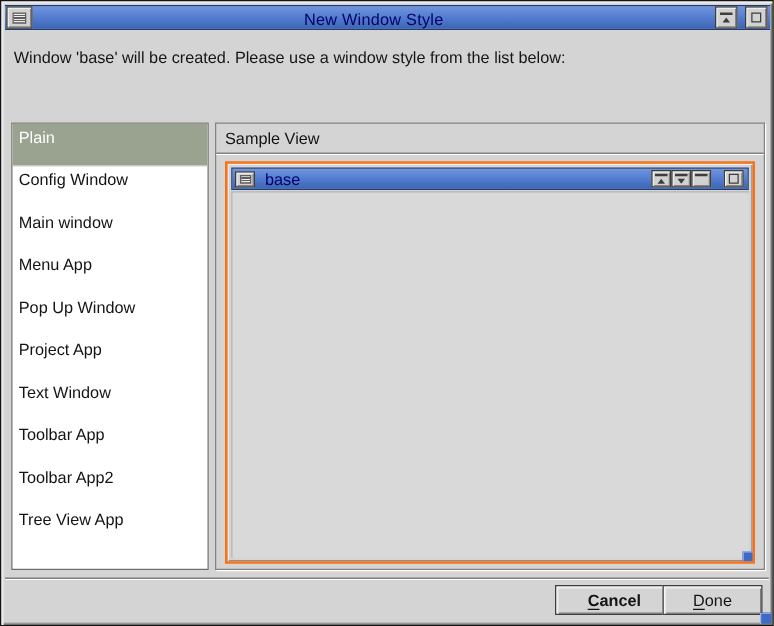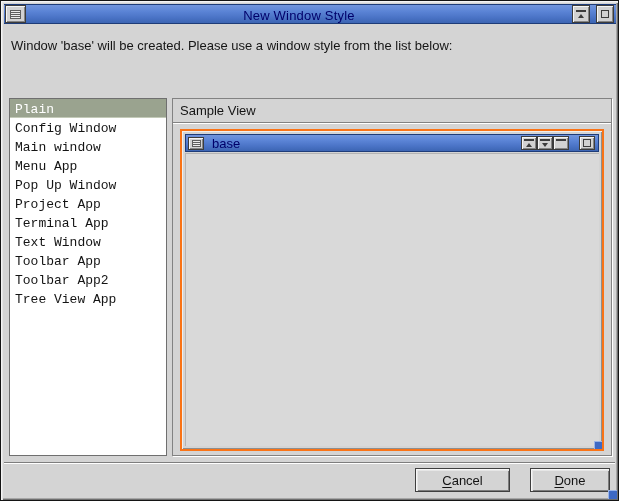--- a/index.html
+++ b/index.html
@@ -53,21 +53,21 @@
   .icon-max { width:8px; height:8px; border:1px solid #3d3d3d; background:transparent; }
 
   
   .message { position:absolute; left:10px; top:37px; font-size:13px; color:#161616; }
 
   
   .listbox {
     position:absolute; left:8px; top:97px; width:158px; height:358px;
     background:#ffffff; border:1px solid #6f6f6f; overflow:hidden;
   }
-  .list-item { height:19px; line-height:21px; padding-left:5px; font-size:13px; color:#141414; cursor:default;font-family:Liberation Mono, monospace; }
+  .list-item { height:34px; line-height:21px; padding-left:5px; font-size:13px; color:#141414; cursor:default; }
   .list-item.selected { background:#9aa38f; color:#ffffff; box-shadow: inset 0 -1px 0 #c3cab8; }
 
   
   .sample-panel {
     position:absolute; left:171px; top:97px; width:440px; height:358px;
     border:1px solid #828282; box-shadow:1px 1px 0 #ffffff;
     background:#d4d4d4;
   }
   .sv-header { position:absolute; left:7px; top:4px; font-size:13px; color:#141414; }
   .sv-sep { position:absolute; left:0; right:0; top:23px; height:2px;
@@ -104,21 +104,21 @@
   
   .divider { position:absolute; left:3px; right:3px; top:461px; height:2px;
              background:linear-gradient(#7e7e7e 50%, #ffffff 50%); }
   .dlg-btn {
     position:absolute; top:467px; height:24px;
     background:#d4d4d4; border:1px solid #3f3f3f;
     box-shadow: inset 1px 1px 0 #f7f7f7, inset 2px 2px 0 #e6e6e6, inset -1px -1px 0 #7d7d7d;
     font-size:13px; color:#141414; font-family:"Liberation Sans", sans-serif;
     display:flex; align-items:center; justify-content:center; cursor:default;
   }
-  .btn-cancel { left:414px; width:95px; }
+  .btn-cancel { left:443px; width:95px;font-weight:bold; }
   .btn-done  { left:529px; width:80px; }
   .u { text-decoration:underline; text-underline-offset:2px; }
 
   .win-resize-corner {
     position:absolute; right:1px; bottom:1px; width:9px; height:9px;
     background:#3e69c4; box-shadow: inset 1px 1px 0 #9ab4e8;
   }
 </style>
 </head>
 <body>
@@ -143,21 +143,20 @@
 
   <div class="message">Window 'base' will be created. Please use a window style from the list below:</div>
 
   <div class="listbox">
       <div class="list-item selected">Plain</div>
       <div class="list-item">Config Window</div>
       <div class="list-item">Main window</div>
       <div class="list-item">Menu App</div>
       <div class="list-item">Pop Up Window</div>
       <div class="list-item">Project App</div>
-      <div class="list-item">Terminal App</div>
       <div class="list-item">Text Window</div>
       <div class="list-item">Toolbar App</div>
       <div class="list-item">Toolbar App2</div>
       <div class="list-item">Tree View App</div>
     </div>
 
   <div class="sample-panel">
     <div class="sv-header">Sample View</div>
     <div class="sv-sep"></div>
 

